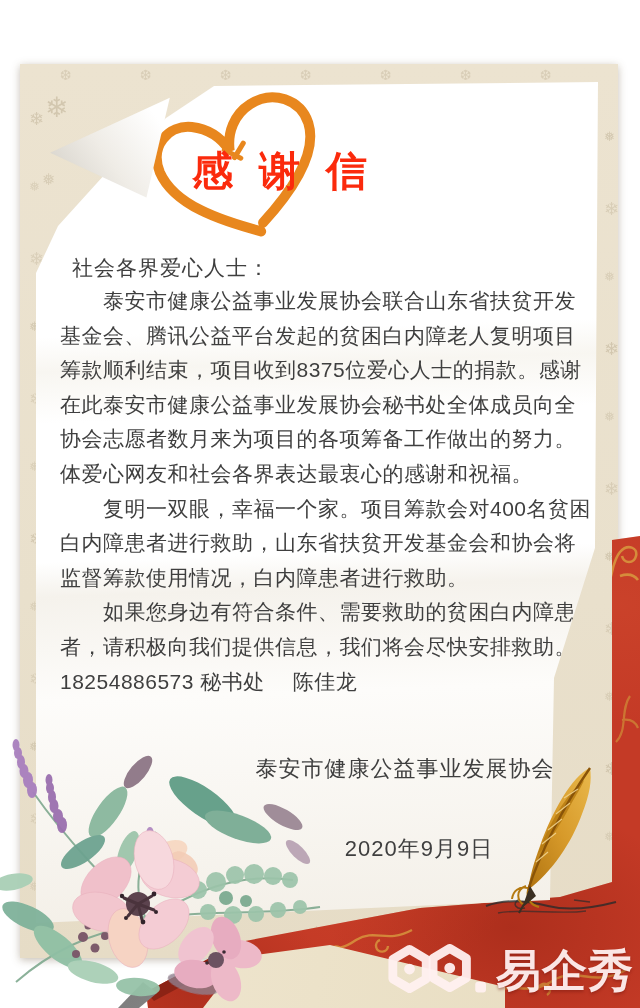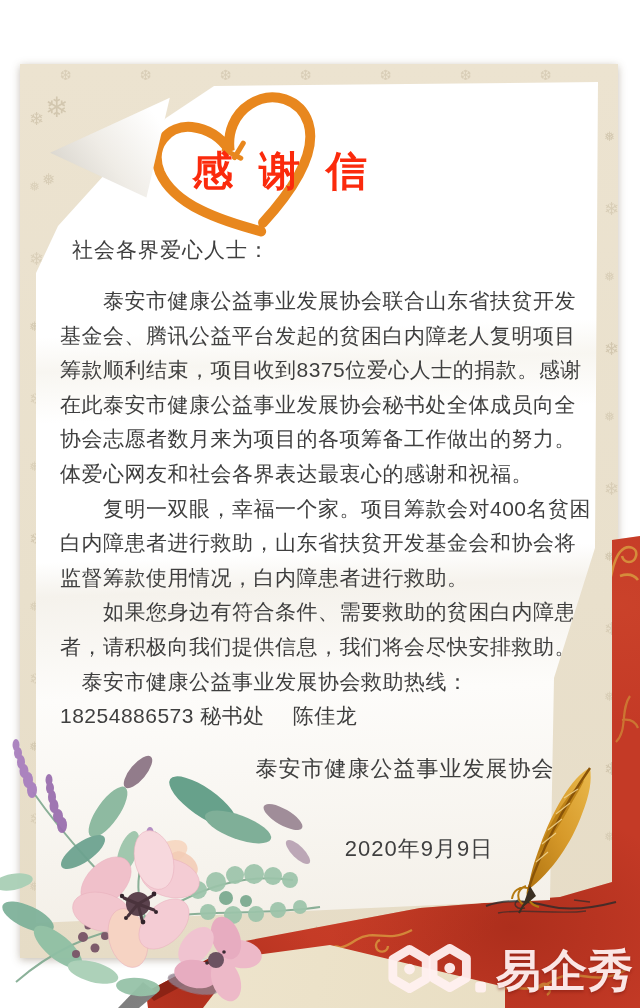--- a/index.html
+++ b/index.html
@@ -65,21 +65,21 @@
   
   .heart{left:102px;top:8px;width:210px;height:170px;position:absolute;}
   .title{
     position:absolute;left:156px;top:66px;
     font-size:41px;font-weight:bold;letter-spacing:26px;
     color:var(--title_red,#fb2a0c);white-space:nowrap;
   }
 
   
   .salutation{
-    position:absolute;left:36px;top:158px;
+    position:absolute;left:36px;top:176px;
     font-size:21px;color:#3f3f3f;letter-spacing:1px;
   }
   .body-lines{
     position:absolute;left:24px;top:206px;width:520px;
     font-size:21px;color:#3f3f3f;letter-spacing:.5px;
   }
   .body-lines .line{height:34.6px;line-height:34.6px;white-space:nowrap;}
   .sig{
     position:absolute;left:214px;top:676px;width:310px;text-align:center;
     font-size:22px;color:#3f3f3f;letter-spacing:1px;
@@ -187,21 +187,20 @@
       <div class="line">基金会、腾讯公益平台发起的贫困白内障老人复明项目</div>
       <div class="line">筹款顺利结束，项目收到8375位爱心人士的捐款。感谢</div>
       <div class="line">在此泰安市健康公益事业发展协会秘书处全体成员向全</div>
       <div class="line">协会志愿者数月来为项目的各项筹备工作做出的努力。</div>
       <div class="line">体爱心网友和社会各界表达最衷心的感谢和祝福。</div>
       <div class="line">　　复明一双眼，幸福一个家。项目筹款会对400名贫困</div>
       <div class="line">白内障患者进行救助，山东省扶贫开发基金会和协会将</div>
       <div class="line">监督筹款使用情况，白内障患者进行救助。</div>
       <div class="line">　　如果您身边有符合条件、需要救助的贫困白内障患</div>
       <div class="line">者，请积极向我们提供信息，我们将会尽快安排救助。</div>
-      <div class="line">　泰安市健康公益事业发展协会救助热线：</div>
       <div class="line">18254886573 秘书处　 陈佳龙</div>
     </div>
 
   <div class="sig">泰安市健康公益事业发展协会</div>
   <div class="date">2020年9月9日</div>
 </div>
 
 <div class="abs fold"></div>
 
 <svg class="abs quill" viewBox="0 0 160 170">

